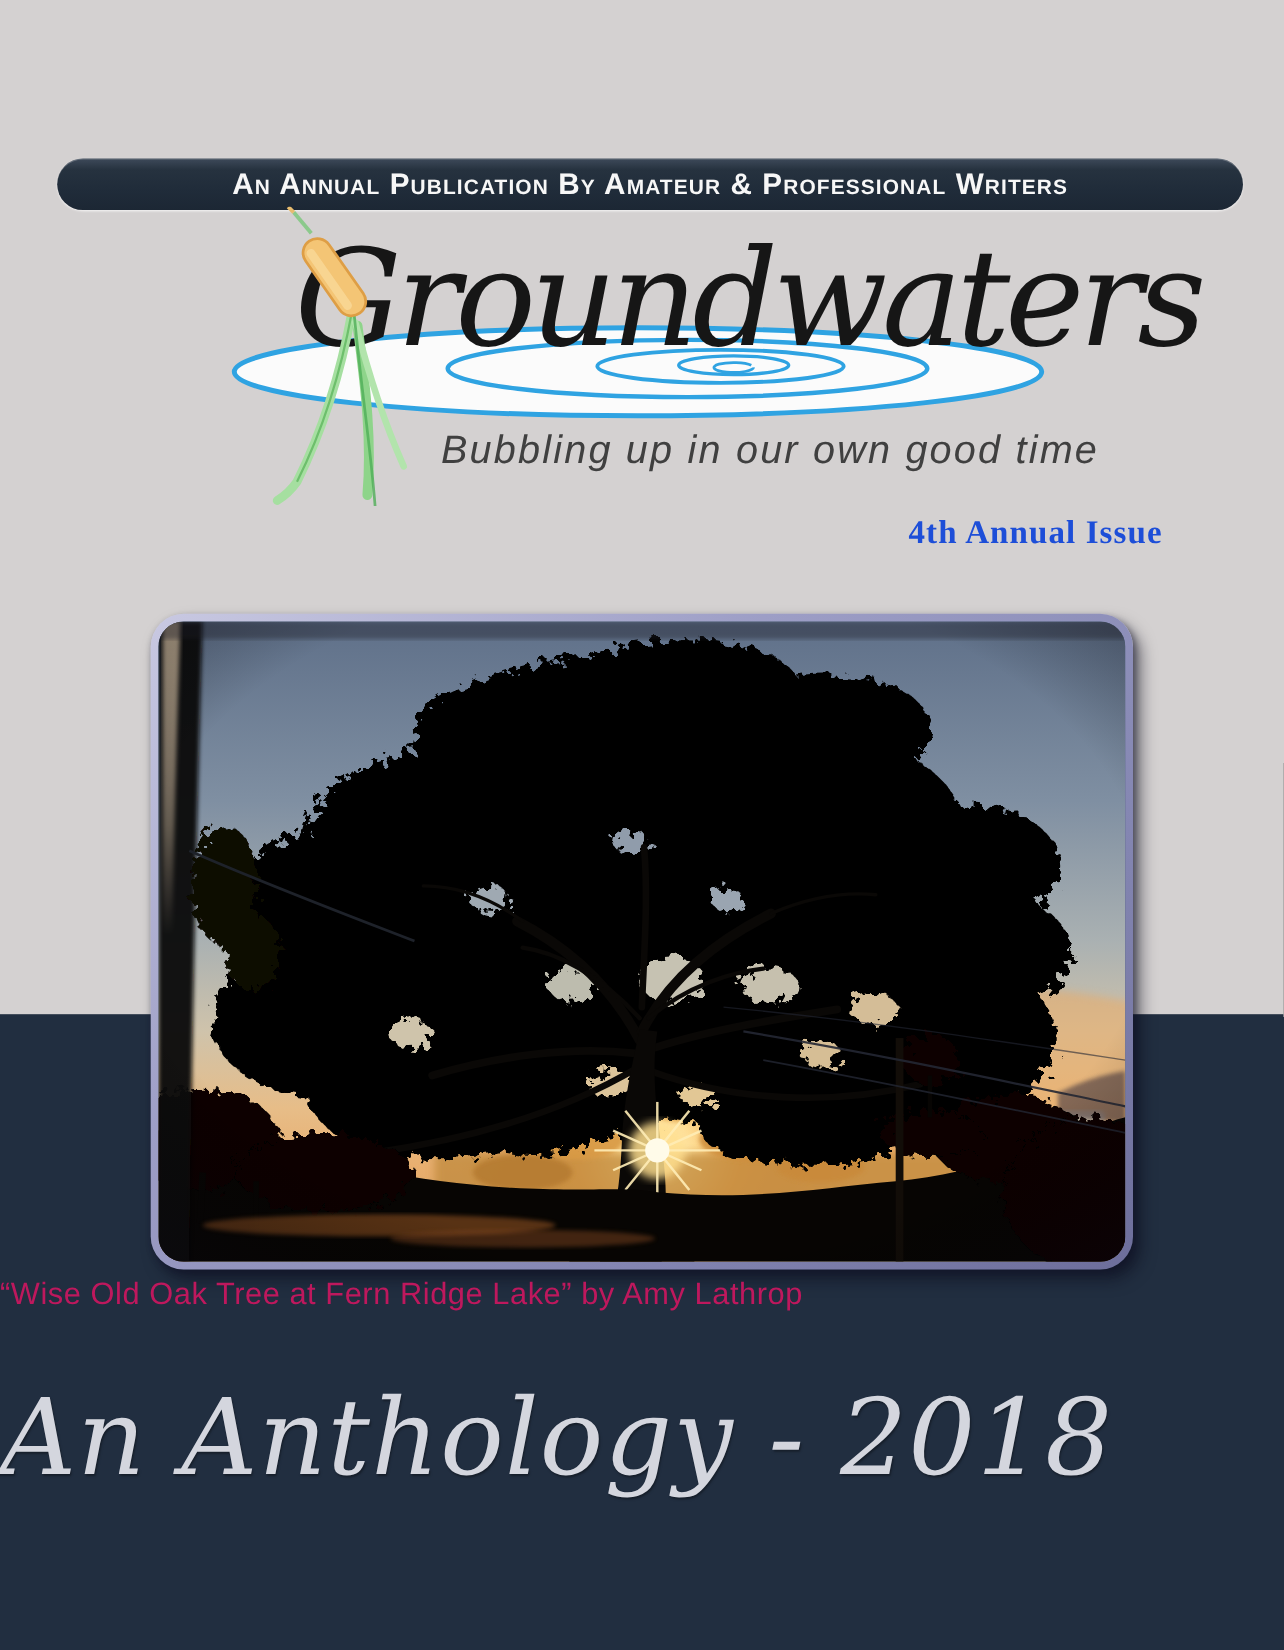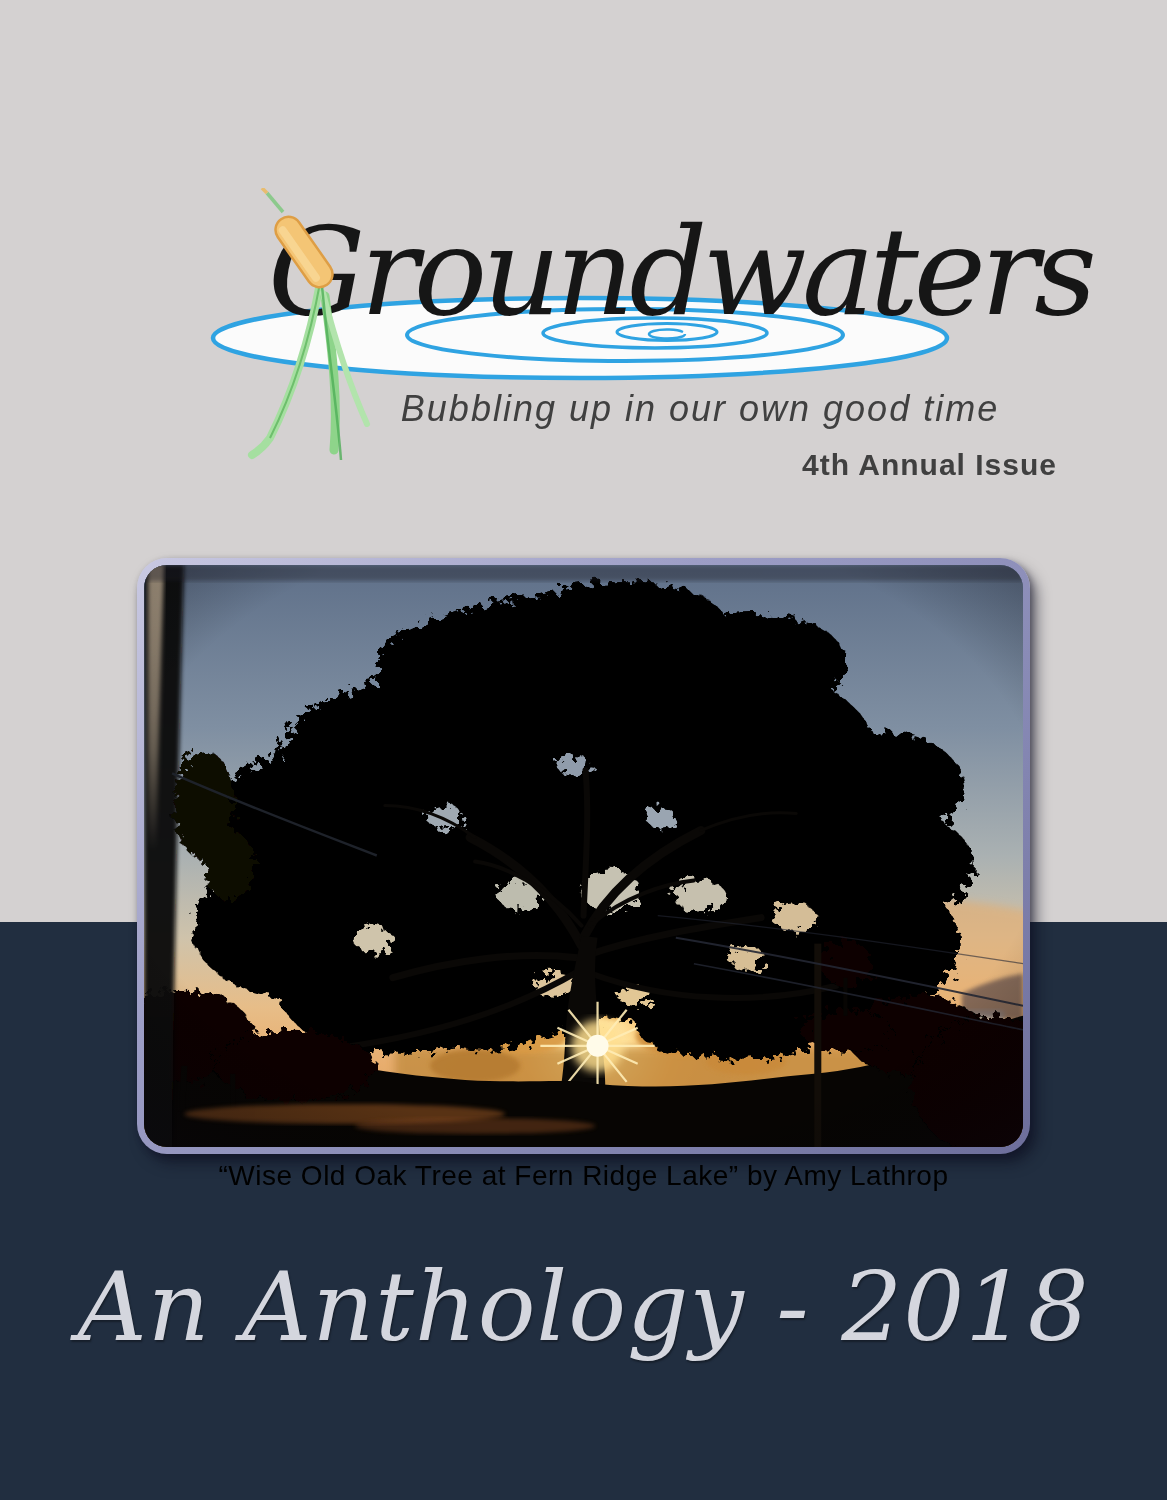--- a/index.html
+++ b/index.html
@@ -12,42 +12,45 @@
           box-shadow:0 1px 2px rgba(255,255,255,.7), inset 0 1px 0 rgba(255,255,255,.22);
           color:#f7f7f7;font-weight:bold;font-size:27px;font-variant:small-caps;
           letter-spacing:1px;text-align:center;line-height:47px;}
   
   #ripples{position:absolute;left:205px;top:288px;width:760px;height:100px;}
   #logo-text{position:absolute;left:268px;top:215px;font-family:"DejaVu Serif",serif;
              font-style:italic;font-size:122px;line-height:.95;letter-spacing:-5px;color:#161616;}
   #cattail{position:absolute;left:225px;top:188px;width:150px;height:290px;}
   #tagline{position:absolute;left:700px;top:388px;transform:translateX(-50%);white-space:nowrap;
            font-style:italic;font-size:36px;letter-spacing:2px;color:#404040;}
-  #issue{position:absolute;right:110px;top:448px;font-family:Liberation Sans, sans-serif;
-         font-weight:bold;font-size:30px;letter-spacing:1px;color:#404040;}
+  #issue{position:absolute;right:110px;top:468px;font-family:Liberation Serif, serif;
+         font-weight:bold;font-size:30px;letter-spacing:1px;color:#1d4ed8;}
   
   #photo-frame{position:absolute;left:137px;top:558px;width:893px;height:596px;box-sizing:border-box;
                padding:7px;border-radius:30px;
                background:linear-gradient(140deg,#c9c9e2 0%,#9d9ec6 35%,#8486b2 70%,#6d6e9b 100%);
                box-shadow:7px 9px 14px rgba(10,10,25,.5),2px 3px 6px rgba(20,20,50,.4);}
   #photo-inner{width:100%;height:100%;border-radius:23px;overflow:hidden;background:#58687f;}
   #photo-inner svg{display:block;width:100%;height:100%;}
-  #caption{position:absolute;left:0;top:1160px;width:1167px;text-align:center;
-           font-size:28px;letter-spacing:.5px;color:#000000;}
-  #title{position:absolute;left:0;top:1252px;width:1167px;text-align:center;
+  #caption{position:absolute;left:0;top:1160px;width:1167px;
+           font-size:28px;letter-spacing:.5px;color:#be185d;}
+  #title{position:absolute;left:0;top:1252px;width:1167px;text-align:left;
          font-family:"DejaVu Serif",serif;font-style:italic;font-size:96px;line-height:1.15;
          letter-spacing:1px;color:#d4d6de;text-shadow:1px 2px 2px rgba(0,0,0,.35);}
 </style>
 </head>
 <body>
 
 <div id="page">
 
   <div id="navy-section"></div>
 
+  <div id="banner">
+    <span>An Annual Publication By Amateur &amp; Professional Writers</span>
+  </div>
 
   <svg id="ripples" viewBox="0 0 760 100">
     <ellipse cx="375" cy="50" rx="367" ry="40" fill="#fbfbfb" stroke="#2fa3e2" stroke-width="4.5"></ellipse>
     <ellipse cx="420" cy="47" rx="218" ry="26" fill="#fbfbfb" stroke="#2fa3e2" stroke-width="4"></ellipse>
     <ellipse cx="450" cy="45" rx="112" ry="15" fill="#fbfbfb" stroke="#2fa3e2" stroke-width="3.5"></ellipse>
     <ellipse cx="462" cy="44" rx="50" ry="8.5" fill="#fbfbfb" stroke="#2fa3e2" stroke-width="3"></ellipse>
     <path d="M478,44 a18,4.5 0 1,0 2,2" fill="none" stroke="#2fa3e2" stroke-width="2.5"></path>
   </svg>
 
   <div id="logo-text">Groundwaters</div>

